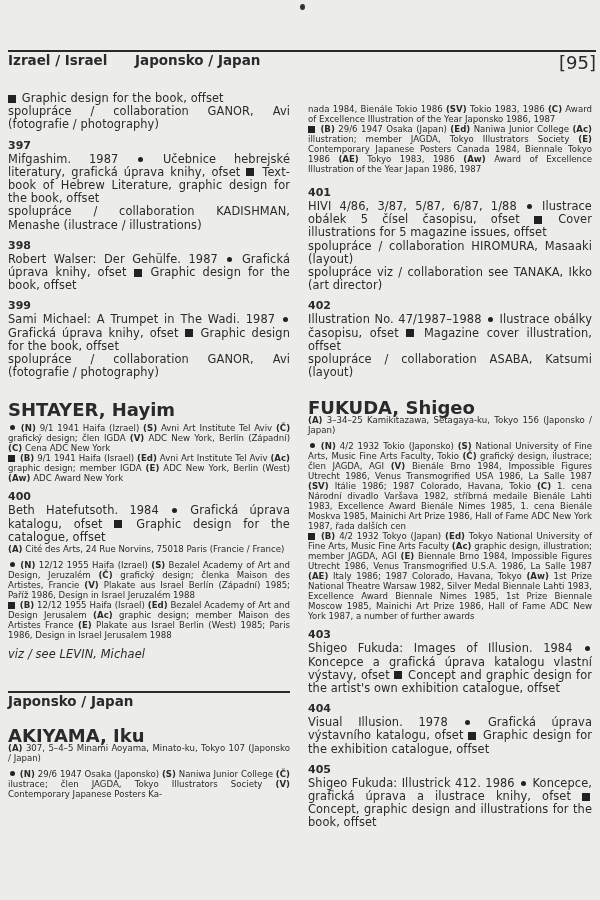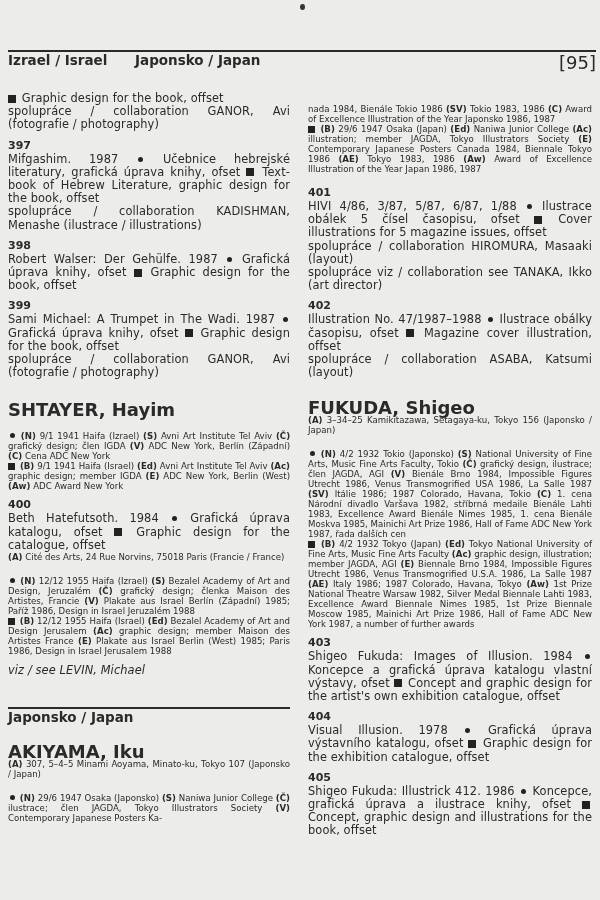--- a/index.html
+++ b/index.html
@@ -22,21 +22,21 @@
   .colR { left: 308px; width: 284px; }
 
   .big { font-size: 11.4px; line-height: 13.2px; text-align: justify; letter-spacing: 0.1px; }
   .small { font-size: 8.6px; line-height: 10px; text-align: justify; }
   .num { font-weight: bold; font-size: 11px; margin-top: 7px; line-height: 14px; }
   .name { font-weight: bold; font-size: 18px; line-height: 14px; }
   .sq { display: inline-block; width: 8px; height: 8px; background: #222; vertical-align: -0.5px; margin-right: 2px; }
   .sqs { display: inline-block; width: 7px; height: 7px; background: #222; vertical-align: -0.5px; margin-right: 2px; }
   .bul { display: inline-block; width: 5px; height: 5px; background: #222; border-radius: 50%; vertical-align: 1px; margin: 0 2px; }
   .b { font-weight: bold; }
-  .mt6 { margin-top: 14px; }
+  .mt6 { margin-top: 6px; }
   .mt14 { margin-top: 14px; }
   .section-rule { height: 2px; background: #2a2a2a; margin-top: 30px; width: 282px; }
   .section-title { font-weight: bold; font-size: 13.5px; line-height: 16px; }
 </style>
 </head>
 <body>
 
 <div class="dot-top"></div>
 <div class="header-rule"></div>
 <div class="header">

